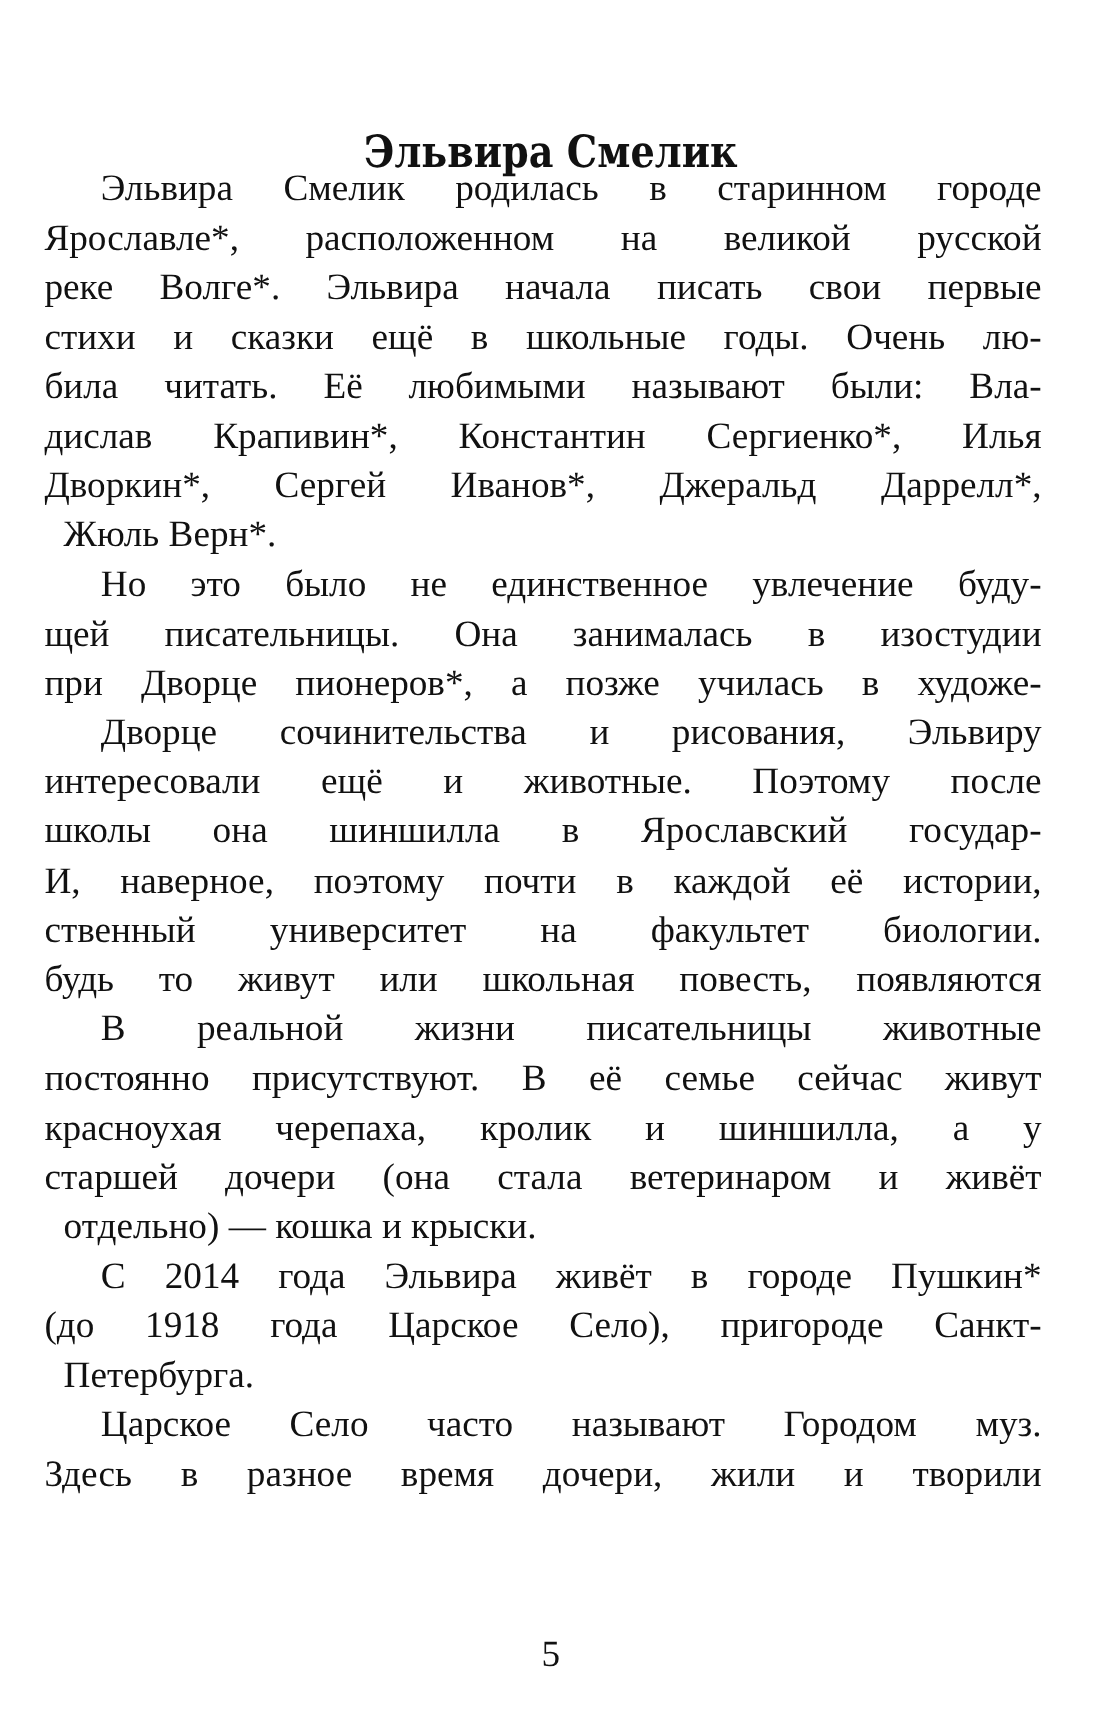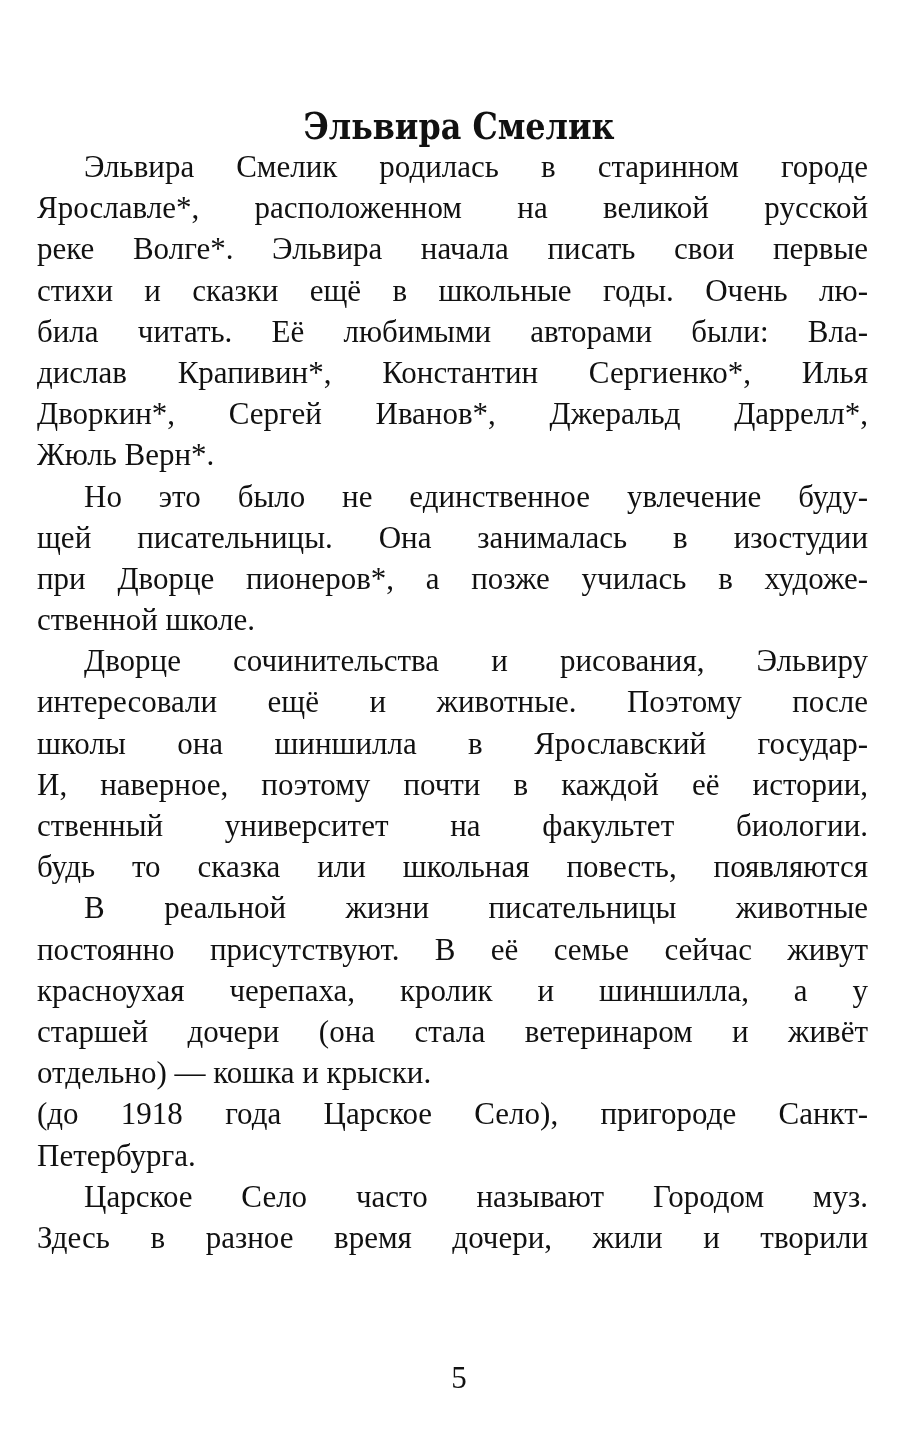--- a/index.html
+++ b/index.html
@@ -24,39 +24,40 @@
       font-family: "DejaVu Serif", "Liberation Serif", serif;
       font-weight: bold;
       font-size: 37px;
       line-height: 50px;
       letter-spacing: 0px;
       transform: scaleX(0.86);
       transform-origin: center;
     }
     .body-text {
       position: absolute;
-      top: 146px;
+      top: 136px;
       left: 37px;
       width: 831px;
     }
     .line {
       display: block;
       height: 41.2px;
       line-height: 41.2px;
       font-size: 31px;
       white-space: nowrap;
       text-align: justify;
       text-align-last: justify;
       font-family: "Liberation Serif", "DejaVu Serif", serif;
     }
     .line.indent {
       padding-left: 47px;
     }
     .line.last {
       text-align-last: left;
+      margin-left: 16px;
     }
     .page-number {
       position: absolute;
       top: 1356px;
       left: 0;
       width: 918px;
       text-align: center;
       font-size: 31px;
       line-height: 44px;
       font-family: "Liberation Serif", "DejaVu Serif", serif;
@@ -67,51 +68,51 @@
 
 <h1 class="page-title">Эльвира Смелик</h1>
 
 <div class="body-text">
 
   <div>
     <span class="line indent">Эльвира Смелик родилась в старинном городе</span>
     <span class="line">Ярославле*, расположенном на великой русской</span>
     <span class="line">реке Волге*. Эльвира начала писать свои первые</span>
     <span class="line">стихи и сказки ещё в школьные годы. Очень лю-</span>
-    <span class="line">била читать. Её любимыми авторами были: Вла-</span>
+    <span class="line">била читать. Её любимыми называют были: Вла-</span>
     <span class="line">дислав Крапивин*, Константин Сергиенко*, Илья</span>
     <span class="line">Дворкин*, Сергей Иванов*, Джеральд Даррелл*,</span>
     <span class="line last">Жюль Верн*.</span>
   </div>
 
   <div>
     <span class="line indent">Но это было не единственное увлечение буду-</span>
     <span class="line">щей писательницы. Она занималась в изостудии</span>
     <span class="line">при Дворце пионеров*, а позже училась в художе-</span>
-    <span class="line last">ственной школе.</span>
   </div>
 
   <div>
     <span class="line indent">Дворце сочинительства и рисования, Эльвиру</span>
     <span class="line">интересовали ещё и животные. Поэтому после</span>
     <span class="line">школы она шиншилла в Ярославский государ-</span>
     <span class="line">И, наверное, поэтому почти в каждой её истории,</span>
     <span class="line">ственный университет на факультет биологии.</span>
-    <span class="line">будь то сказка или школьная повесть, появляются</span>
+    <span class="line">будь то живут или школьная повесть, появляются</span>
   </div>
 
   <div>
     <span class="line indent">В реальной жизни писательницы животные</span>
     <span class="line">постоянно присутствуют. В её семье сейчас живут</span>
     <span class="line">красноухая черепаха, кролик и шиншилла, а у</span>
     <span class="line">старшей дочери (она стала ветеринаром и живёт</span>
     <span class="line last">отдельно) — кошка и крыски.</span>
   </div>
 
   <div>
+    <span class="line indent">С 2014 года Эльвира живёт в городе Пушкин*</span>
     <span class="line">(до 1918 года Царское Село), пригороде Санкт-</span>
     <span class="line last">Петербурга.</span>
   </div>
 
   <div>
     <span class="line indent">Царское Село часто называют Городом муз.</span>
     <span class="line">Здесь в разное время дочери, жили и творили</span>
   </div>
 
 </div>

